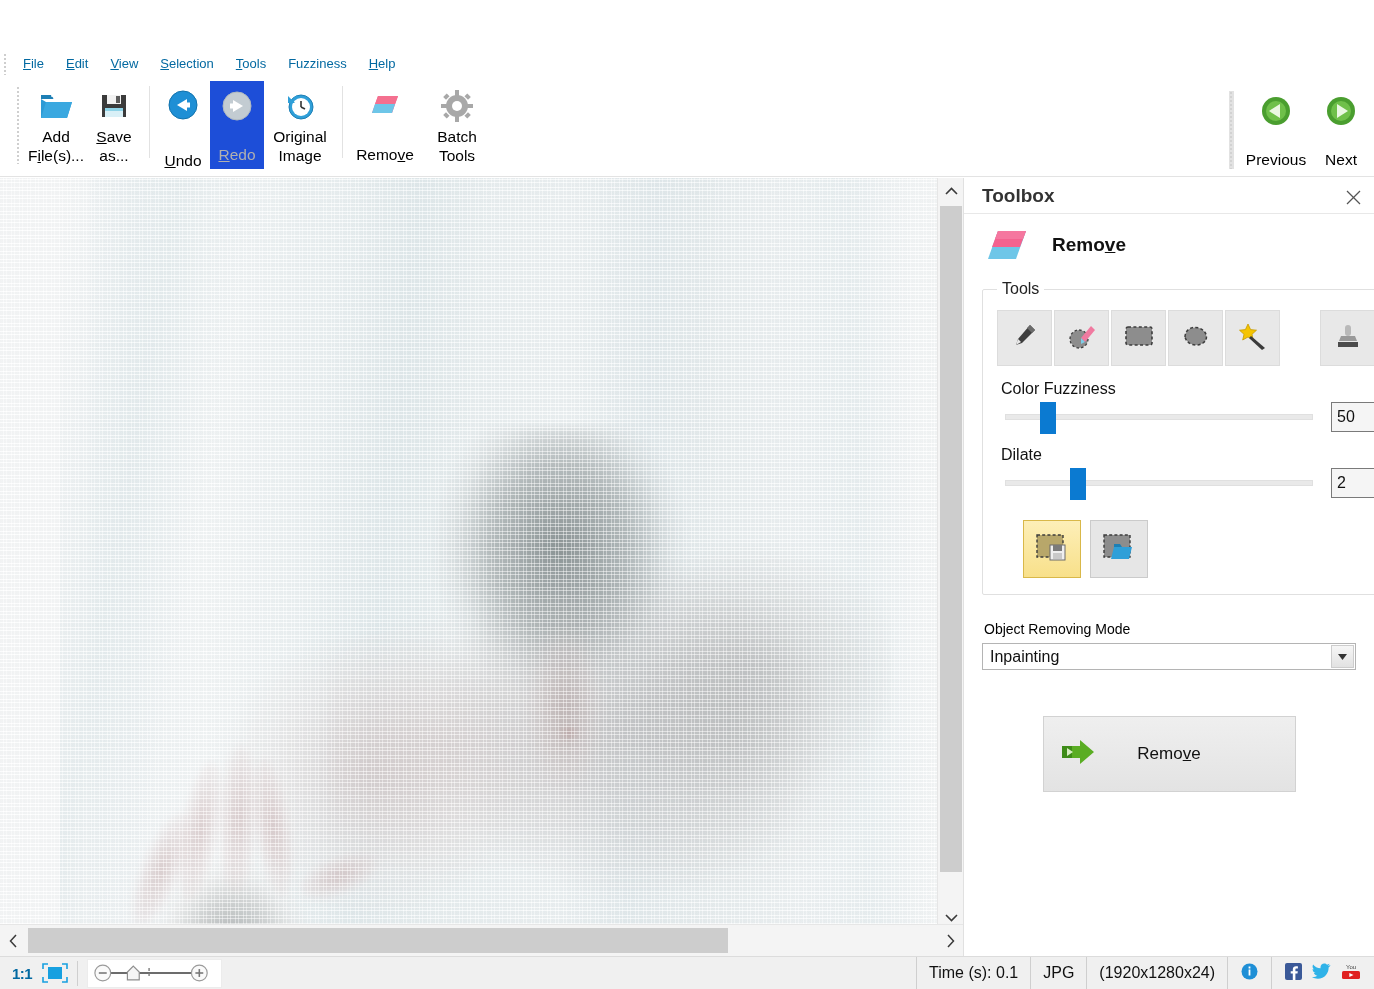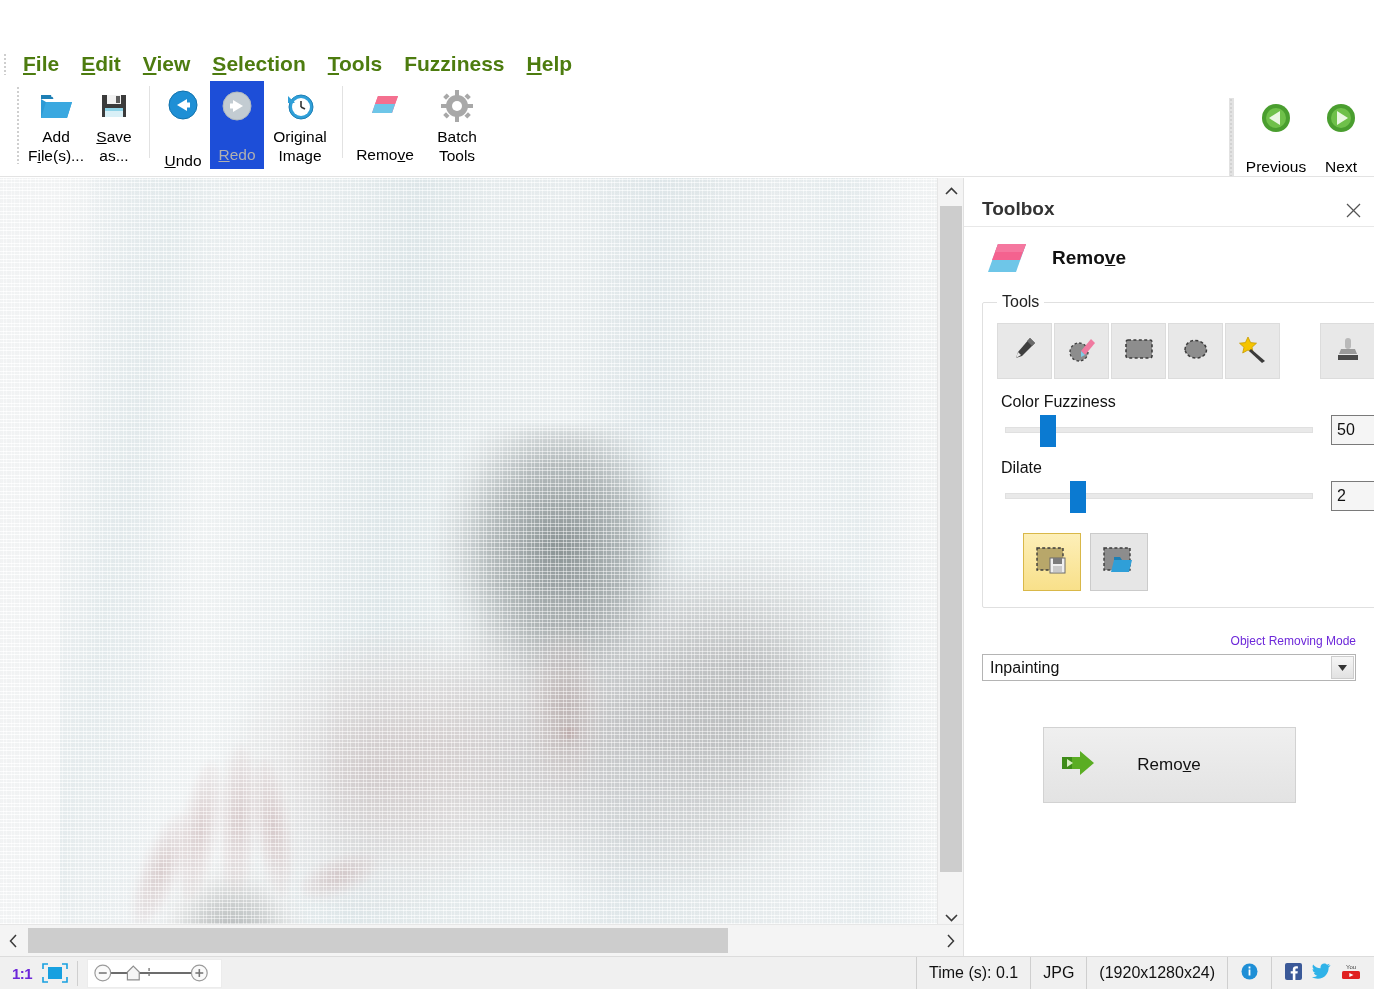--- a/index.html
+++ b/index.html
@@ -44,21 +44,21 @@
     position:absolute; left:0; top:46px; width:1374px; height:35px;
     background:#ffffff; display:flex; align-items:center;
     border-bottom:0px solid #fff;
   }
   .grip{
     width:5px; height:22px; margin-left:3px; margin-right:4px;
     background-image:radial-gradient(#c8c8c8 38%, transparent 40%);
     background-size:4px 4px; opacity:.9; flex:none;
   }
   .menu-item{
-    font-size:21px; color:#4d7c0f; padding:3px 11px; white-space:nowrap; cursor:default;font-weight:bold;
+    font-size:13px; color:#0369a1; padding:3px 11px; white-space:nowrap; cursor:default;
   }
   .menu-item u{ text-decoration:underline; }
 
   
   .ribbon{
     position:absolute; left:0; top:81px; width:1374px; height:96px;
     background:#ffffff; border-bottom:1px solid #e3e3e3;
   }
   .ribbon-inner{ position:relative; width:100%; height:100%; display:flex; align-items:flex-start;padding-left:11px; }
   .rb-grip{
@@ -78,21 +78,21 @@
   }
   .rb-label.disabled{ color:#b0b0b0; }
   .rb-sep{
     width:1px; height:72px; margin:5px 6px 0 6px; background:#e2e2e2; flex:none;
   }
   .rb-sep.dotted{
     width:5px; background-image:radial-gradient(#d2d2d2 38%, transparent 40%);
     background-size:4px 4px; height:78px;
   }
   .rb-hl{ background:#1d4ed8; }
-  .rb-right{ position:absolute; right:4px; top:12px; display:flex; align-items:flex-start; }
+  .rb-right{ position:absolute; right:4px; top:5px; display:flex; align-items:flex-start; }
   .overflow-arrow{
     position:absolute; left:433px; top:160px; color:#b5b5b5; font-size:11px;
   }
   .overflow-arrow2{
     position:absolute; right:10px; top:160px; color:#b5b5b5; font-size:11px;
   }
 
   
   .canvas-wrap{
     position:absolute; left:0; top:178px; width:937px; height:752px;
@@ -206,21 +206,20 @@
   }
 
   
   .toolbox{
     position:absolute; left:963px; top:178px; width:411px; height:778px;
     background:#ffffff; border-left:1px solid #e1e1e1;
   }
   .tb-header{
     position:relative; height:36px; display:flex; align-items:center;
     border-bottom:1px solid #e8e8e8;
-    margin-top:13px;
   }
   .tb-title{ margin-left:18px; font-size:19px; font-weight:bold; color:#333; }
   .tb-close{
     position:absolute; right:10px; top:8px; width:22px;height:22px;
     display:flex;align-items:center;justify-content:center; color:#666; font-size:15px;
   }
   .tb-body{ padding:0 18px 0 18px; }
   .remove-head{ display:flex; align-items:center; height:62px; }
   .eraser-big{ width:46px; height:36px; margin-left:2px; position:relative; }
   .remove-head-label{ font-size:19px; font-weight:bold; color:#111; margin-left:22px; }
@@ -263,21 +262,21 @@
   .sel-btn{
     width:58px; height:58px; margin-left:26px; border:1px solid #cbcbcb;
     background:#e6e6e6; display:flex; align-items:center; justify-content:center;
   }
   .sel-btn.active{
     background:linear-gradient(180deg,#fdefb8 0%,#f8e08a 100%);
     border:1px solid #d9b849;
   }
   .sel-btn.second{ margin-left:9px; }
 
-  .orm-label{ font-size:12px; color:#6d28d9; margin:26px 0 6px 2px;text-align:right; }
+  .orm-label{ font-size:14px; color:#000000; margin:26px 0 6px 2px; }
   .combo{
     position:relative; height:27px; border:1px solid #b4b4b4; background:#fff;
     display:flex; align-items:center;
   }
   .combo-val{ font-size:16px; color:#111; padding-left:7px; }
   .combo-arrow{
     position:absolute; right:1px; top:1px; width:23px; height:23px;
     background:linear-gradient(180deg,#f6f6f6,#e2e2e2); border:1px solid #cdcdcd;
     display:flex; align-items:center; justify-content:center;
   }
@@ -290,21 +289,21 @@
   .remove-btn .rb-arrow{ position:absolute; left:14px; top:50%; transform:translateY(-50%); }
   .remove-btn .rb-text{ width:100%; text-align:center; font-size:17px; color:#111; }
   .remove-btn .rb-text u{ text-decoration:underline; }
 
   
   .statusbar{
     position:absolute; left:0; top:956px; width:1374px; height:33px;
     background:#f0f0f0; border-top:1px solid #dcdcdc; display:flex; align-items:center;
   }
   .sb-ratio{
-    font-size:15px; font-weight:bold; color:#6d28d9; margin-left:12px; letter-spacing:-.5px;
+    font-size:15px; font-weight:bold; color:#0369a1; margin-left:12px; letter-spacing:-.5px;
   }
   .sb-fit{ margin-left:10px; width:26px;height:20px; position:relative; }
   .sb-div{ width:1px; height:25px; background:#cfcfcf; margin:0 9px; }
   .zoom-box{
     width:135px; height:29px; background:#fff; border:1px solid #ececec;
     display:flex; align-items:center; position:relative;
   }
   .sb-spacer{ flex:1; }
   .sb-cell{
     height:32px; display:flex; align-items:center; padding:0 12px;

